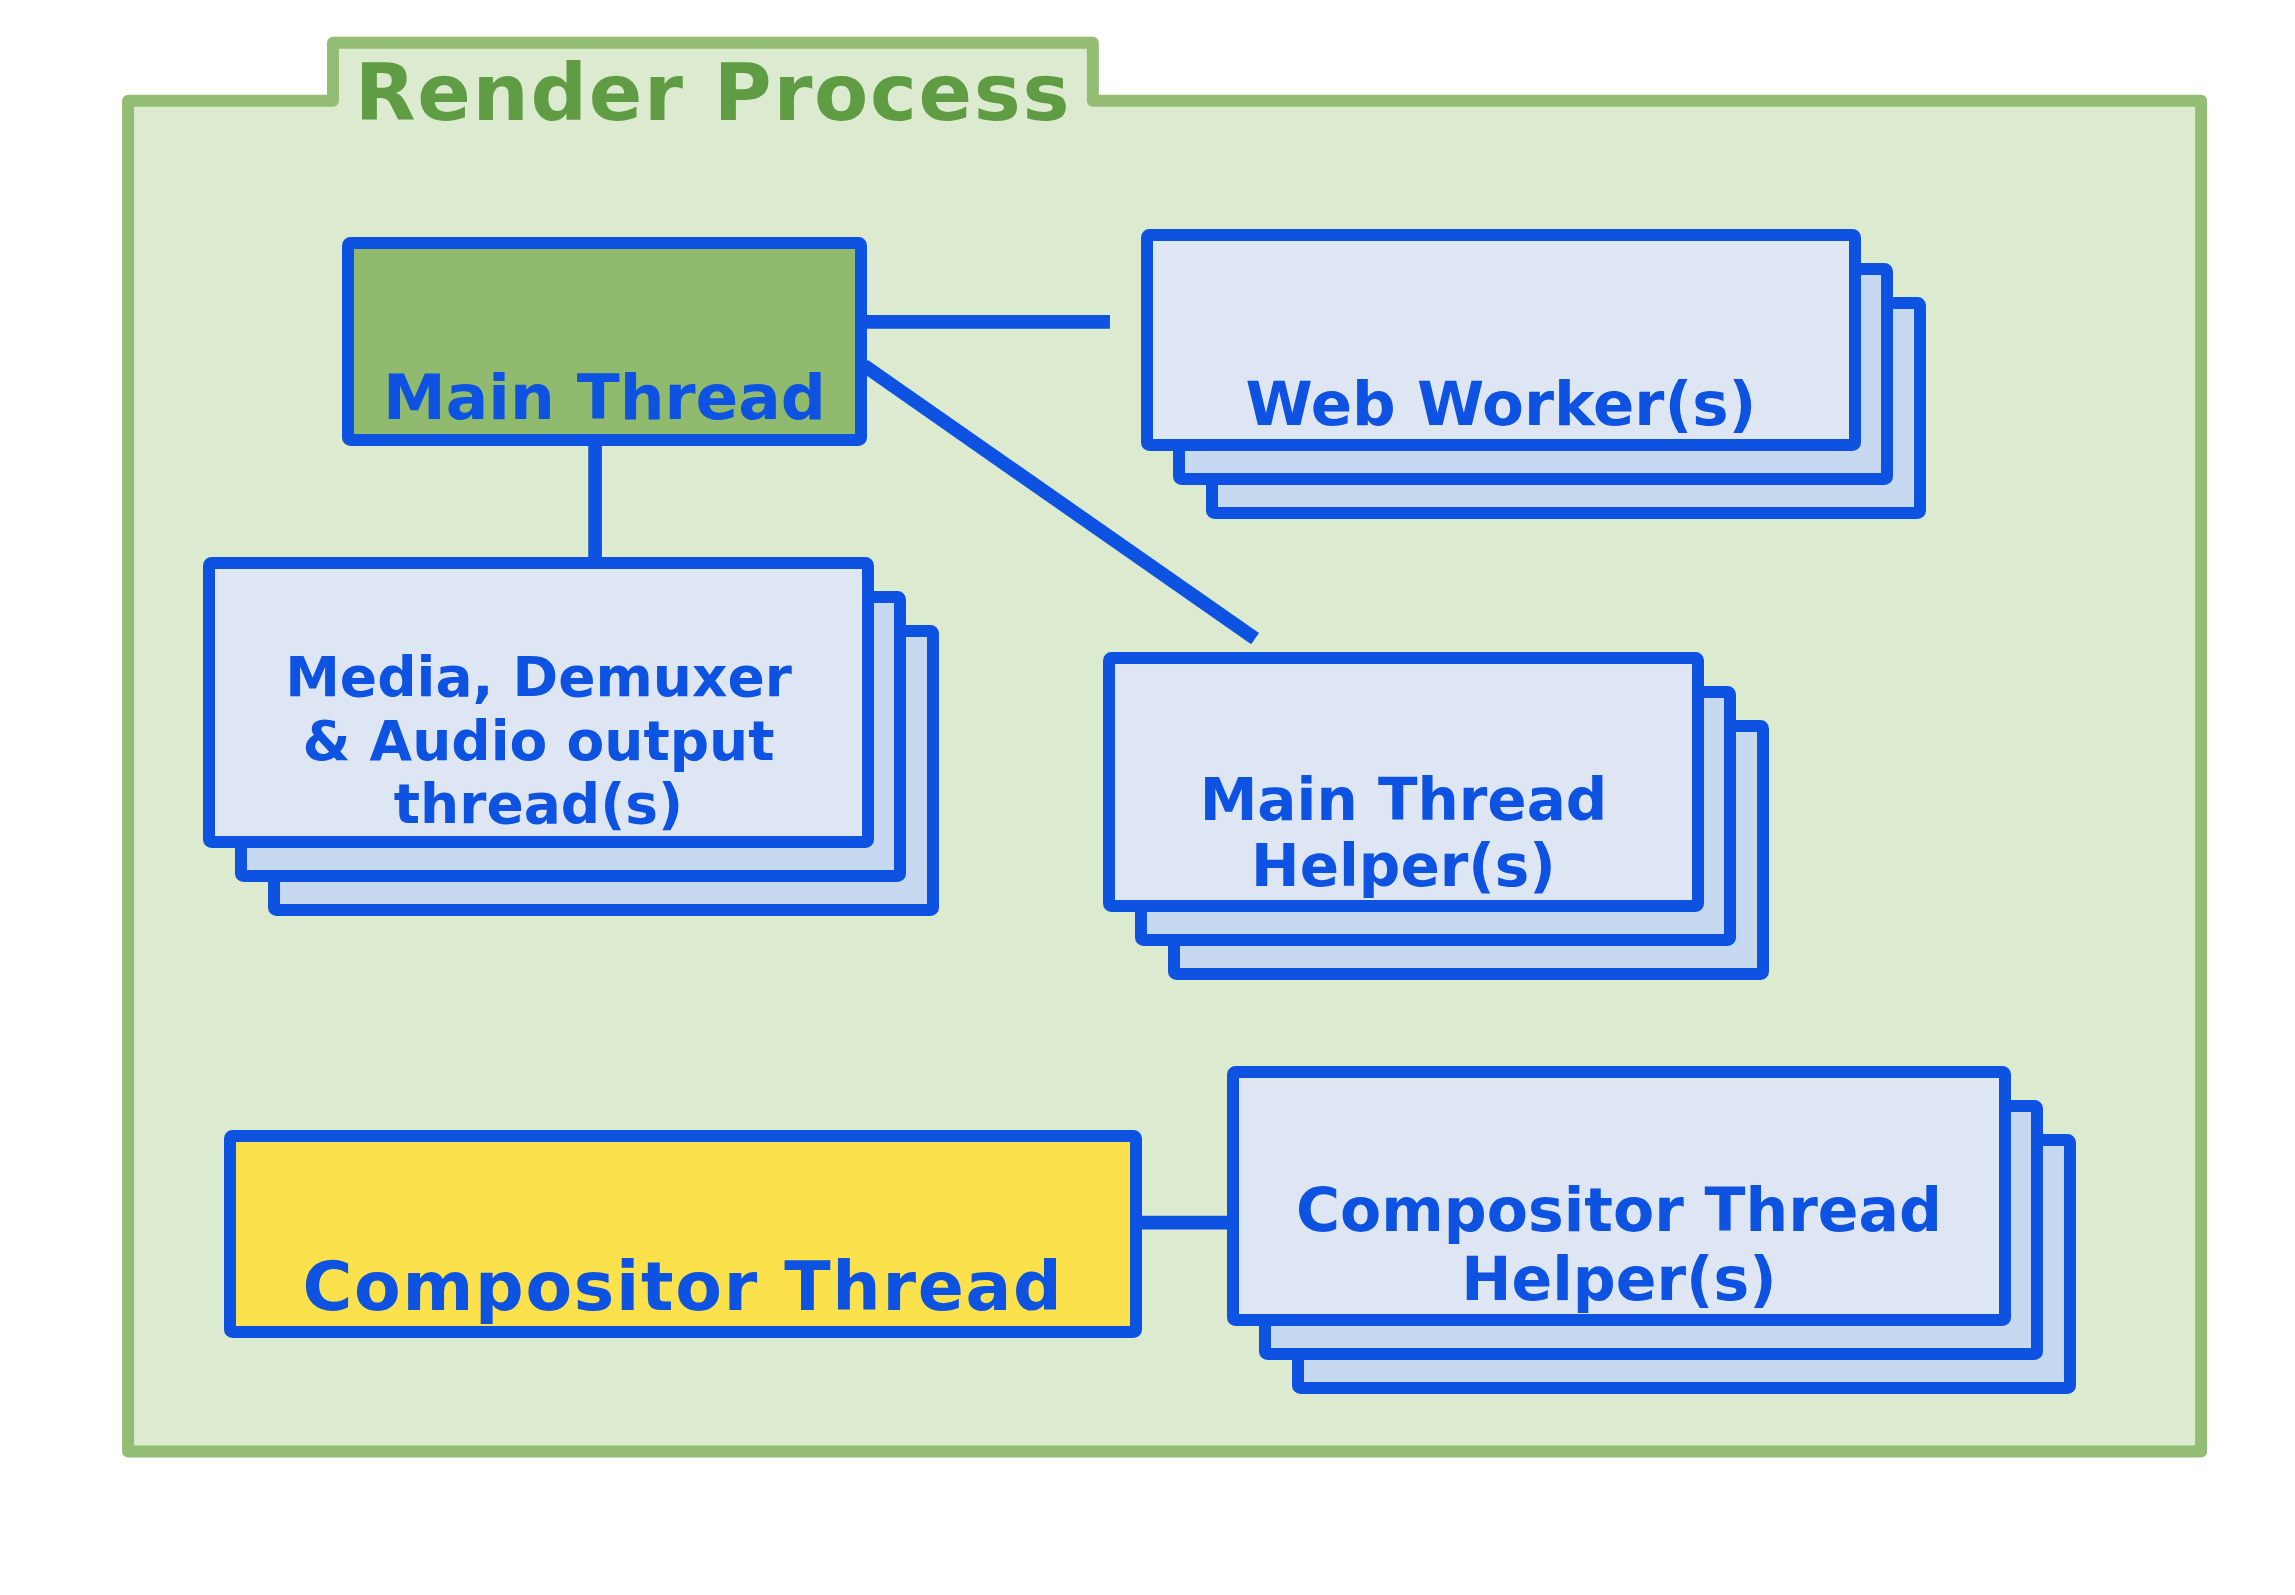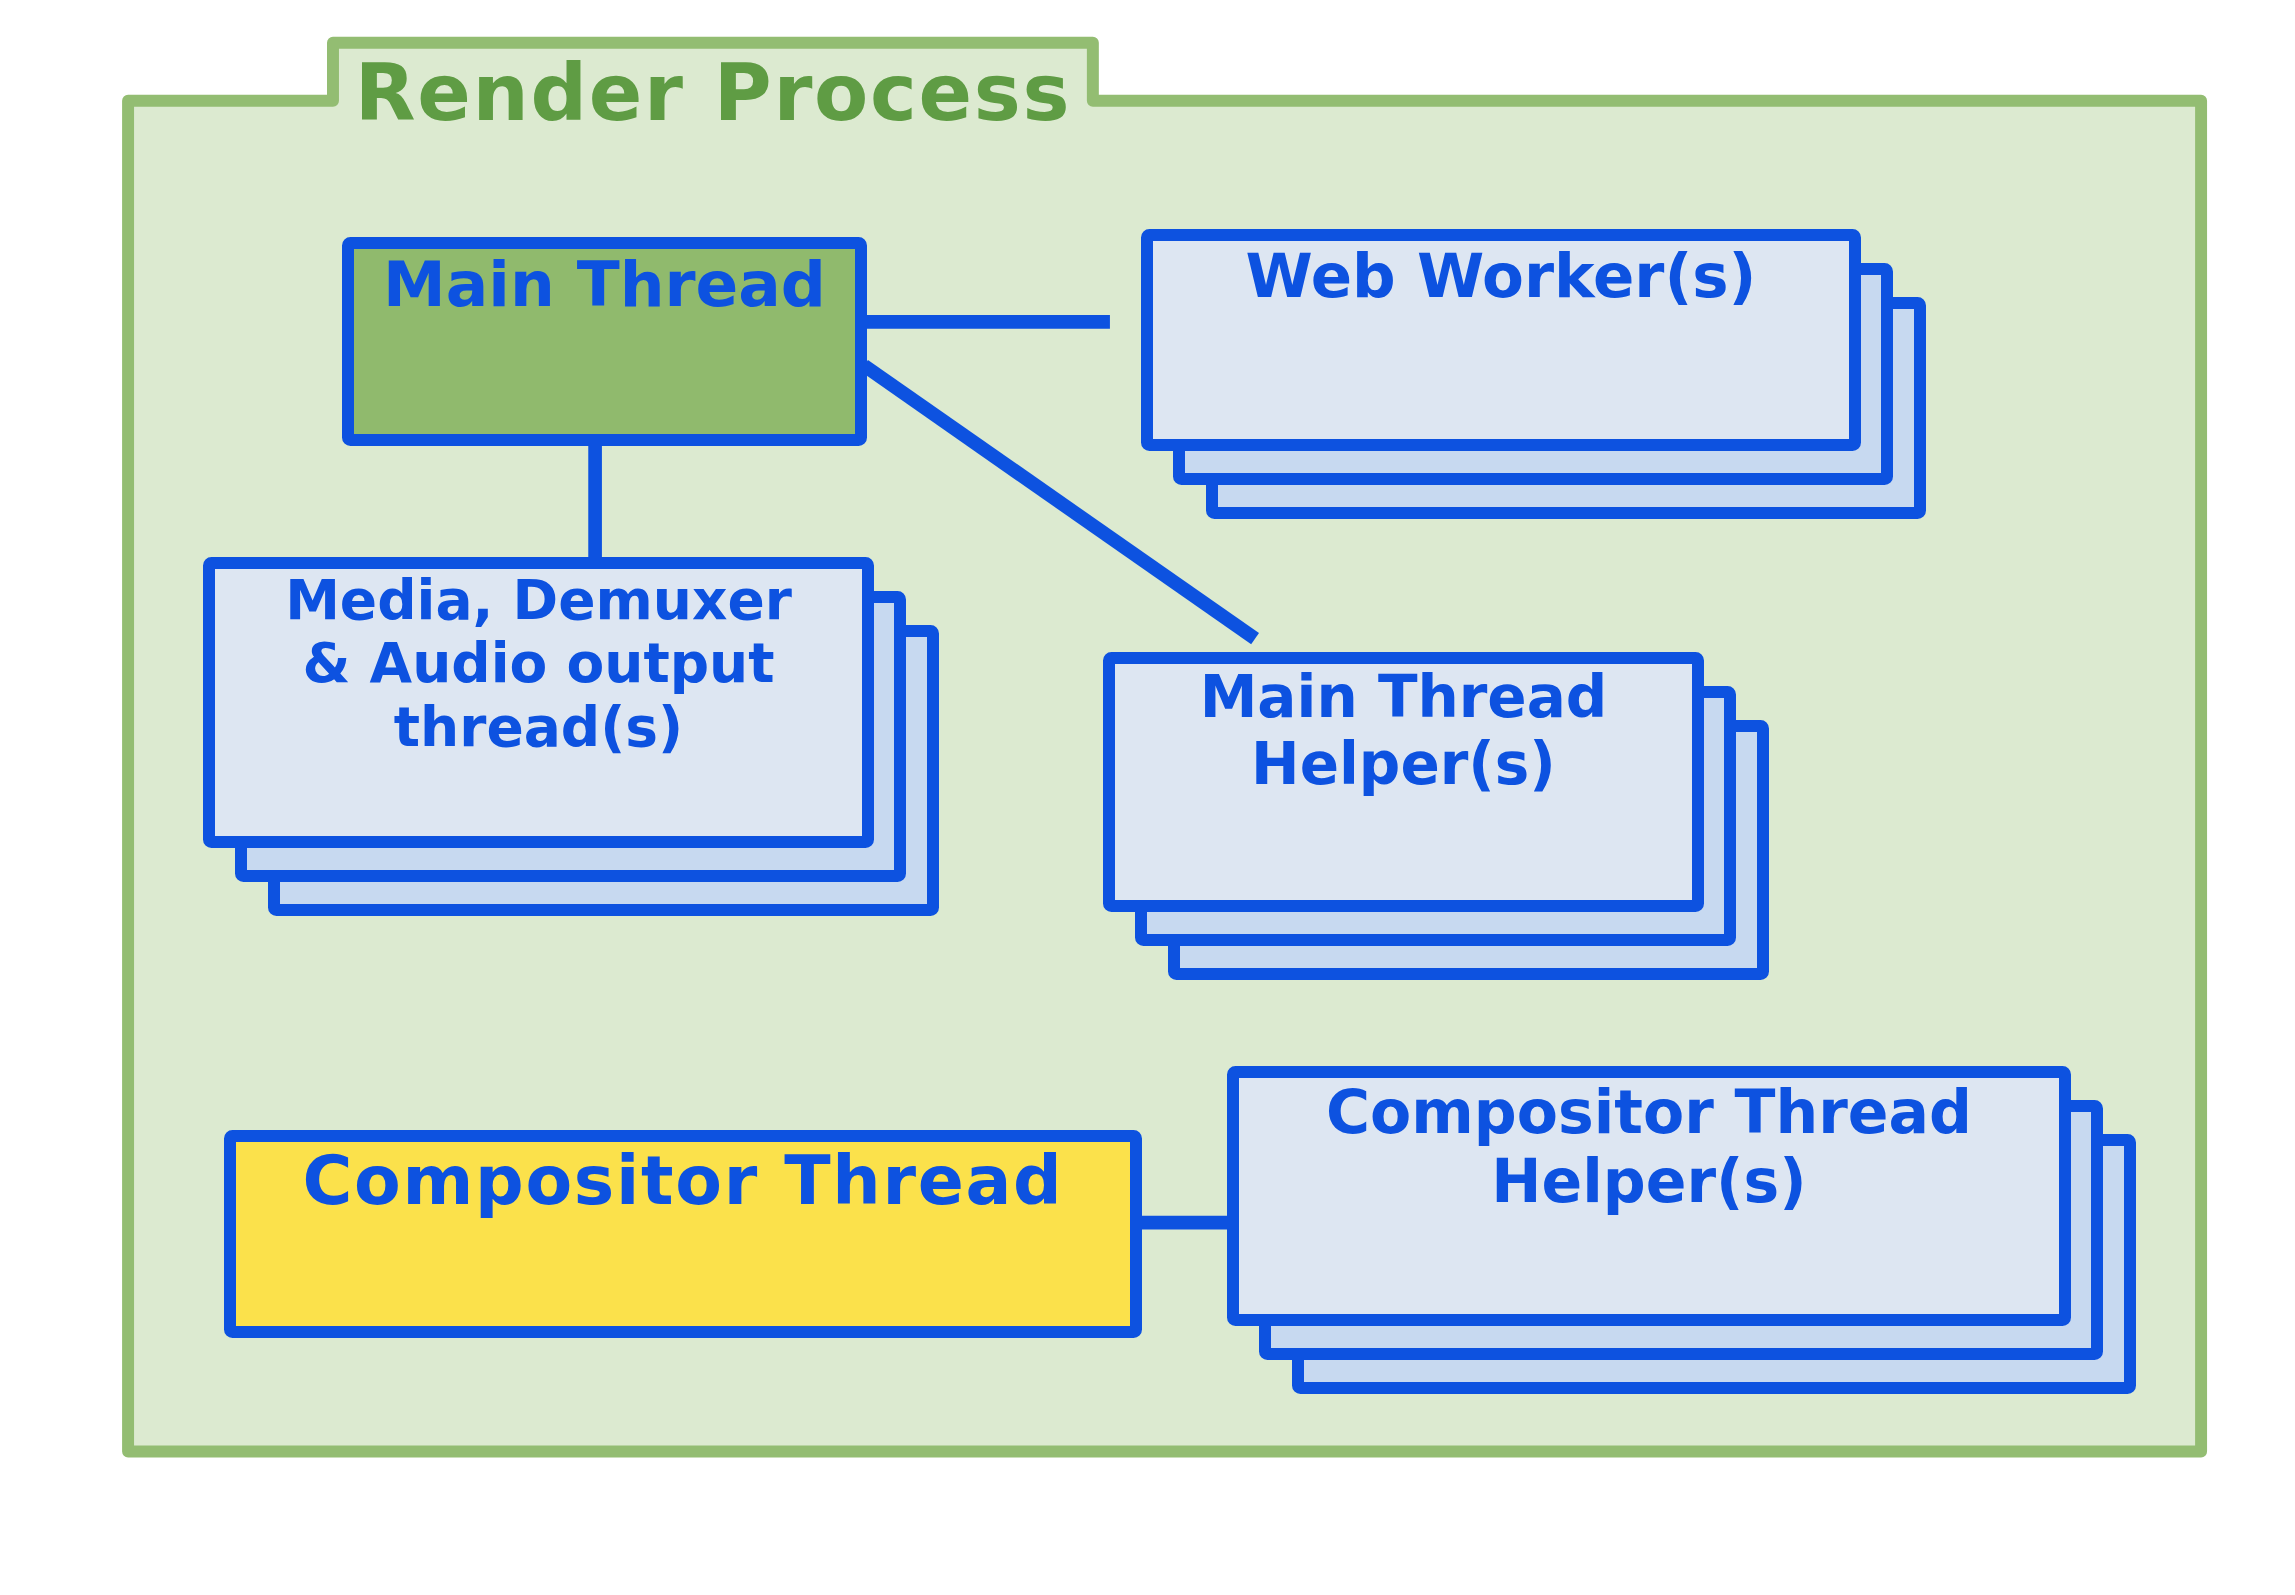--- a/index.html
+++ b/index.html
@@ -23,21 +23,21 @@
     text-align:center;font-weight:bold;font-size:79px;line-height:1.1;
     letter-spacing:1.7px;color:var(--title-green);
   }
   .node{position:absolute;z-index:2;}
   .card{
     position:absolute;left:0;top:0;width:100%;height:100%;box-sizing:border-box;
     border:12px solid var(--blue);border-radius:8.5px;
   }
   .card.l2{left:32px;top:34px;background:var(--stack-fill);z-index:1;}
   .card.l3{left:65px;top:68px;background:var(--stack-fill);z-index:0;}
-  .card.top{background:var(--card-fill);z-index:2;display:flex;align-items:flex-start;justify-content:center;}
+  .card.top{background:var(--card-fill);z-index:2;display:flex;align-items:flex-end;justify-content:center;}
   .card.green{background:var(--green-fill);}
   .card.yellow{background:var(--yellow-fill);}
   .label{
     color:var(--blue);font-weight:bold;text-align:center;line-height:1.15;
     white-space:pre;padding:0 8.5px;
   }
   .n-main   .label{font-size:63px;}
   .n-web    .label{font-size:61px;}
   .n-media  .label{font-size:55px;}
   .n-mth    .label{font-size:58px;}
@@ -91,21 +91,21 @@
 <span>Helper(s)</span></div>
     </div>
   </div>
 
   <div class="node n-comp" style="left:224px;top:1130px;width:918px;height:208px;">
     <div class="card top yellow">
       <div class="label">Compositor Thread</div>
     </div>
   </div>
 
-  <div class="node n-cth" style="left:1227px;top:1066px;width:844px;height:260px;">
+  <div class="node n-cth" style="left:1227px;top:1066px;width:784px;height:260px;">
     <div class="card l3"></div>
     <div class="card l2"></div>
     <div class="card top">
       <div class="label"><span>Compositor Thread</span>
 <span>Helper(s)</span></div>
     </div>
   </div>
 
 </div>
 

